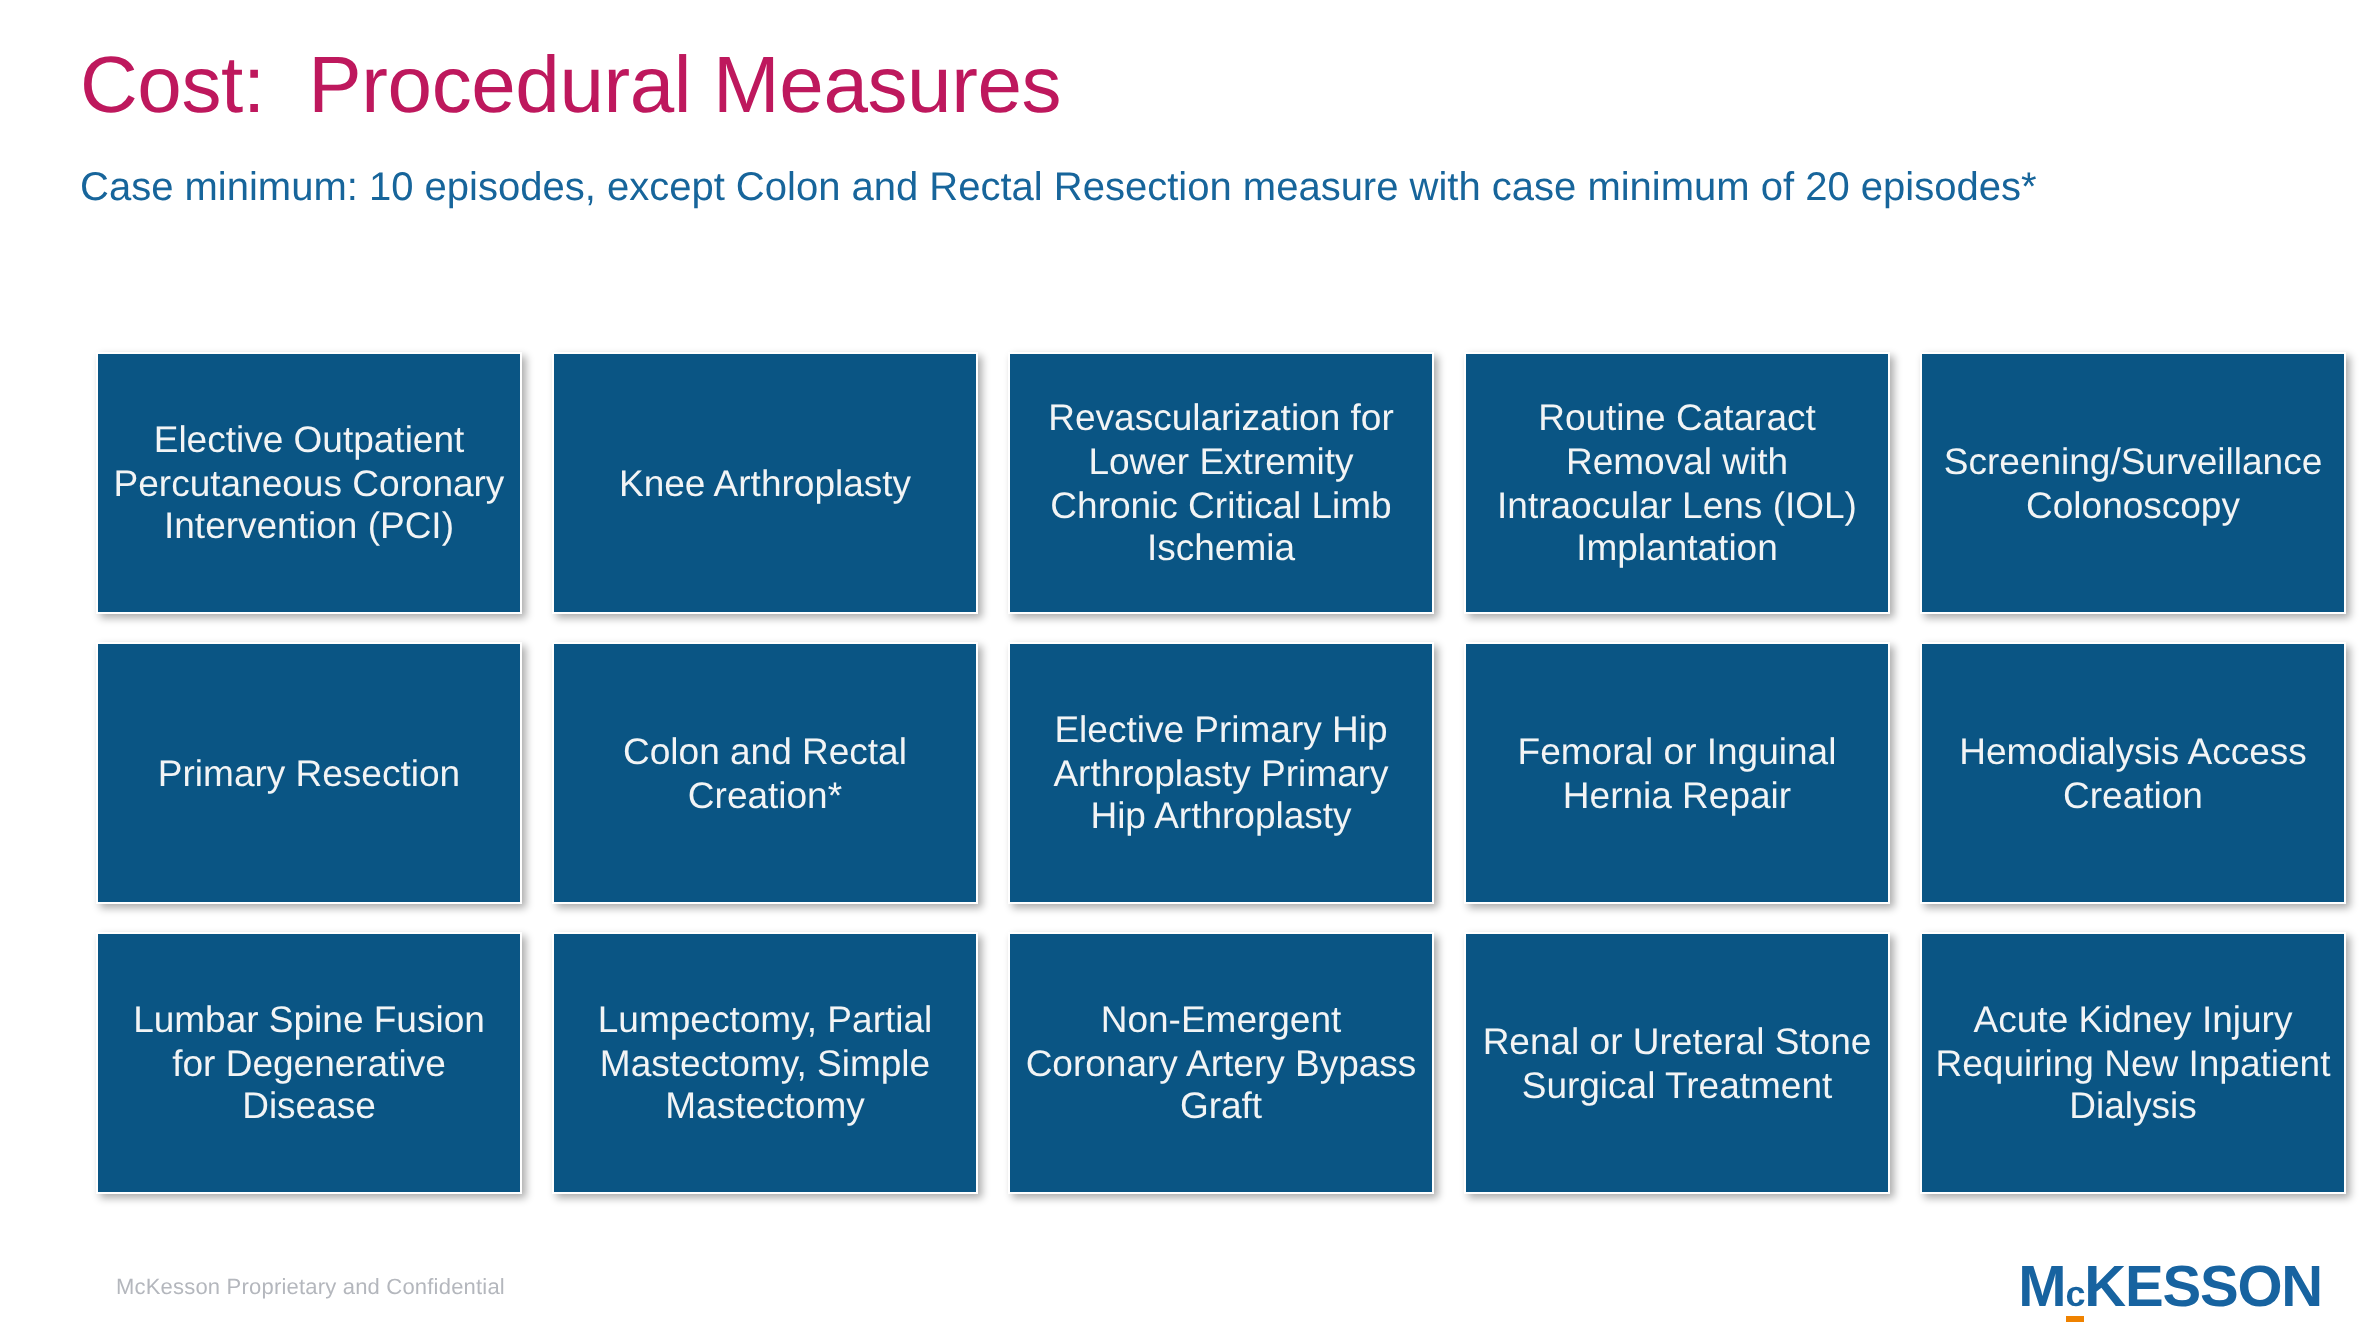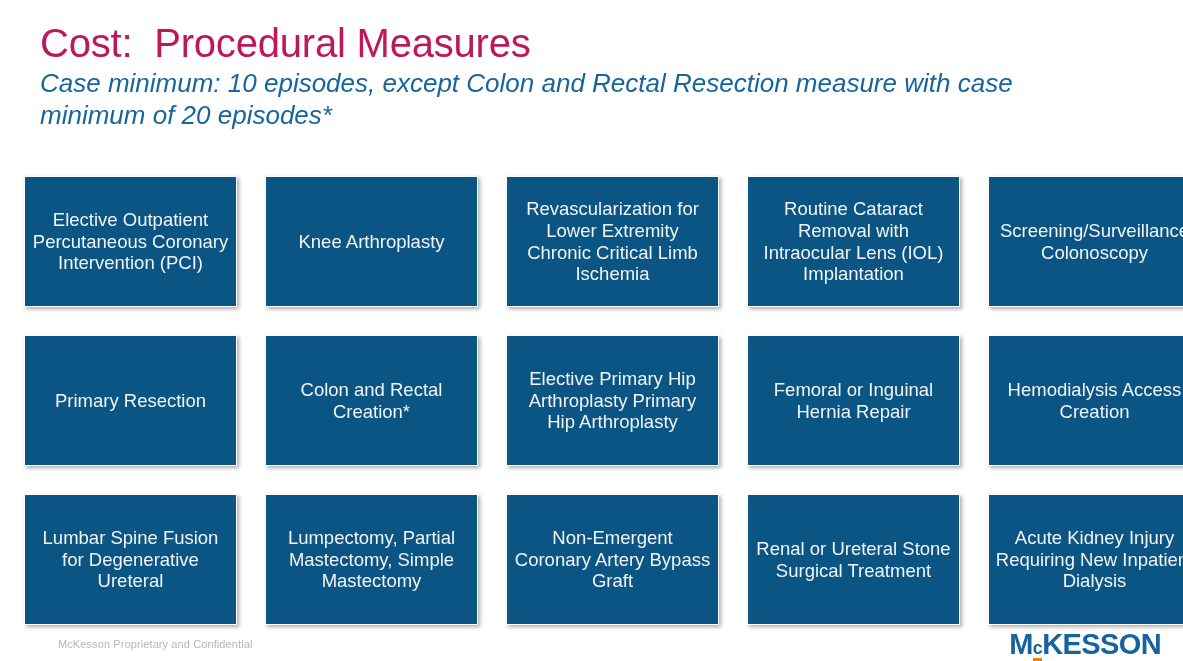--- a/index.html
+++ b/index.html
@@ -25,40 +25,38 @@
   .slide-title {
     color: #be185d;
     font-size: 40px;
     line-height: 1.08;
     font-weight: 400;
     letter-spacing: -0.2px;
     white-space: pre;
   }
   .slide-subtitle {
     color: #17659b;
-    font-size: 26px;
+    font-size: 20px;
     line-height: 1.22;
-    font-style: italic;
     font-weight: 400;
-    margin-top: 3px;
+    margin-top: 17px;
     max-width: 1075px;
   }
 
   
   .tile-grid {
     position: absolute;
-    left: 24px;
+    left: 48px;
     top: 176px;
     width: 1125px;
     display: grid;
     grid-template-columns: repeat(5, 213px);
     grid-auto-rows: 131px;
     column-gap: 15px;
     row-gap: 14px;
-    gap: 28px;
   }
   .tile {
     background: #0a5584;
     border: 1px solid #ffffff;
     box-shadow: 2px 2px 4px rgba(0,0,0,0.33);
     display: flex;
     align-items: center;
     justify-content: center;
     box-sizing: border-box;
     padding: 4px 6px;
@@ -175,21 +173,21 @@
 
   <div class="tile">
     <span class="tile-label">Femoral or Inguinal Hernia Repair</span>
   </div>
 
   <div class="tile">
     <span class="tile-label">Hemodialysis Access Creation</span>
   </div>
 
   <div class="tile">
-    <span class="tile-label">Lumbar Spine Fusion for Degenerative Ureteral</span>
+    <span class="tile-label">Lumbar Spine Fusion for Degenerative Disease</span>
   </div>
 
   <div class="tile">
     <span class="tile-label">Lumpectomy, Partial Mastectomy, Simple Mastectomy</span>
   </div>
 
   <div class="tile">
     <span class="tile-label">Non-Emergent Coronary Artery Bypass Graft</span>
   </div>
 

